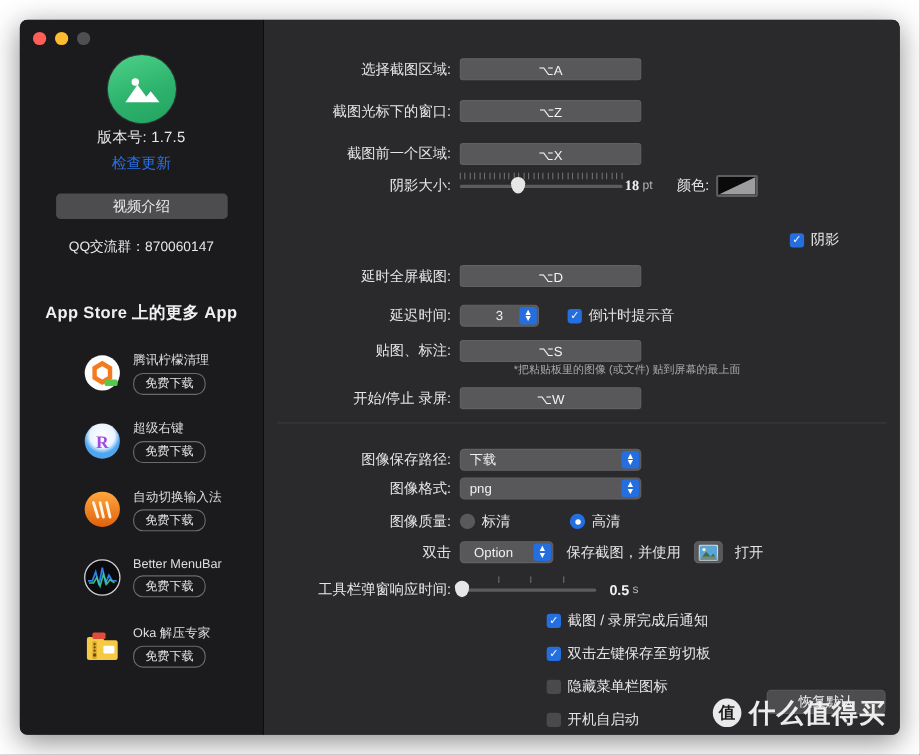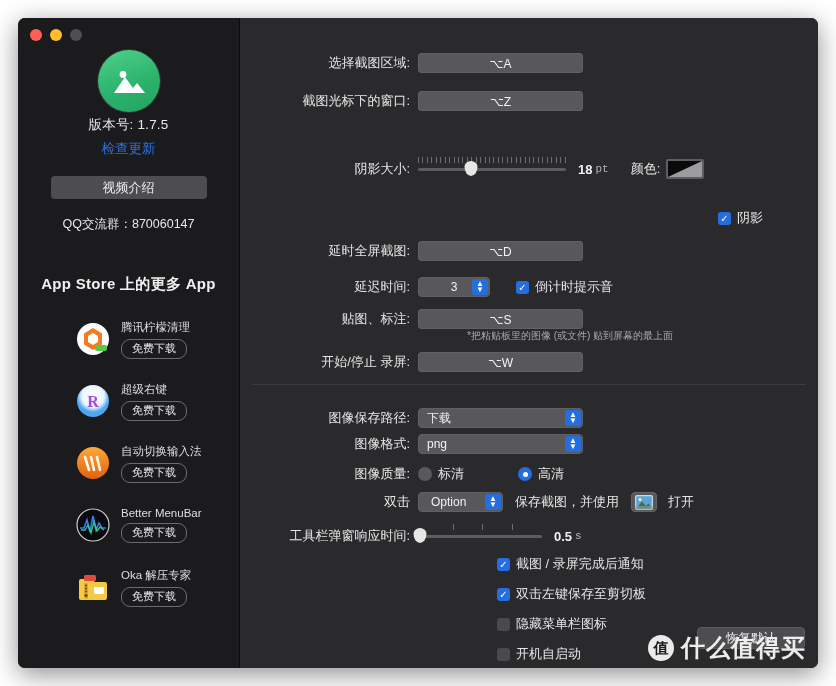--- a/index.html
+++ b/index.html
@@ -156,21 +156,21 @@
     border-radius: 50% 50% 50% 50% / 62% 62% 38% 38%;
     transform: translateX(-50%) rotate(180deg);
     cursor: grab;
   }
   .ticks { position: absolute; top: -2px; left: 0; right: 0; height: 7px; }
   .ticks i {
     position: absolute; top: 0; width: 1px; height: 6px;
     background: #6e6e72;
   }
   .sval { color: #f1f1f2; font-size: 13px; font-weight: bold; }
-  .sunit { color: #b3b3b6; font-size: 11px; margin-left: 3px; font-family: Liberation Mono, monospace; }
+  .sunit { color: #b3b3b6; font-size: 11px; margin-left: 3px; }
 
   .colorwell {
     width: 38px; height: 20px;
     border: 2px solid #5e5e61; border-radius: 2px;
     background: #111; position: relative; overflow: hidden;
     cursor: pointer;
   }
   .hint { color: #a9a9ac; font-size: 10px; white-space: nowrap; }
   .divider { position: absolute; height: 1px; background: #3b3b3e; }
   .appicon-btn {
@@ -328,20 +328,24 @@
     <div class="row" style="left:0; top:35px;">
       <div class="lbl lbl-col">选择截图区域:</div>
       <div class="shortcut">⌥A</div>
     </div>
 
     <div class="row" style="left:0; top:73px;">
       <div class="lbl lbl-col">截图光标下的窗口:</div>
       <div class="shortcut">⌥Z</div>
     </div>
 
+    <div class="row" style="left:0; top:112px;">
+      <div class="lbl lbl-col">截图前一个区域:</div>
+      <div class="shortcut">⌥X</div>
+    </div>
 
     <div class="row" style="left:0; top:141px;">
       <div class="lbl lbl-col">阴影大小:</div>
       <div class="slider" style="width:148px; height:20px;">
         <div class="ticks">
           <i style="left:0%"></i>
             <i style="left:3%"></i>
             <i style="left:6%"></i>
             <i style="left:9%"></i>
           <i style="left:12%"></i>
@@ -371,21 +375,21 @@
           <i style="left:84%"></i>
             <i style="left:87%"></i>
             <i style="left:90%"></i>
             <i style="left:93%"></i>
           <i style="left:96%"></i>
             <i style="left:99%"></i>
         </div>
         <div class="track"></div>
         <div class="thumb" id="shadow-thumb" style="left: 36%;"></div>
       </div>
-      <div class="sval" style="margin-left:12px;">18</div>
+      <div class="sval" style="margin-left:2px;font-family:Liberation Serif, serif;">18</div>
       <div class="sunit">pt</div>
       <div class="lbl" style="margin-left:22px;">颜色:</div>
       <div class="colorwell" style="margin-left:6px;">
         <svg width="100%" height="100%" viewBox="0 0 34 16" preserveAspectRatio="none">
           <rect width="34" height="16" fill="#0a0a0a"></rect>
           <path d="M0 16 L34 0 L34 16 Z" fill="#9d9da0"></path>
         </svg>
       </div>
     </div>
 

